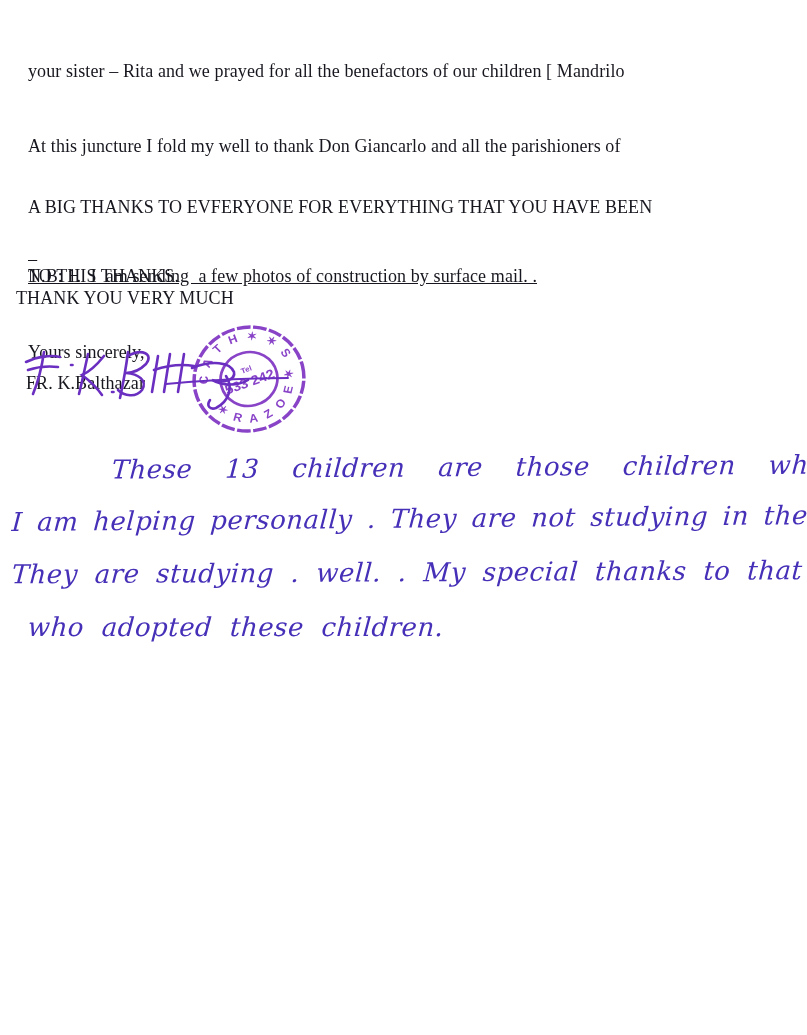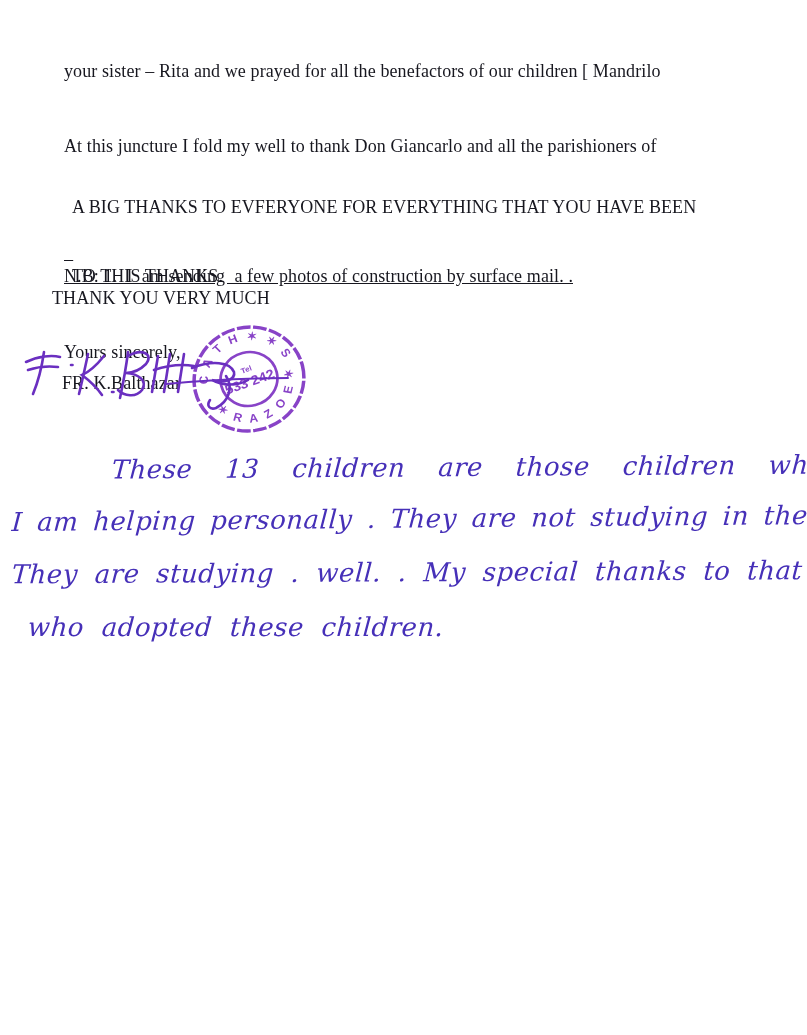--- a/index.html
+++ b/index.html
@@ -10,21 +10,20 @@
     overflow:hidden;
     font-family:"Liberation Serif", serif;
   }
   .typed{
     position:absolute;
     color:#17171f;
     font-size:18px;
     line-height:23px;
     white-space:pre;
     letter-spacing:.1px;
-    margin-left:36px;
   }
   .typed .line{white-space:pre;}
   .nb-indent{padding-left:36px;}
   
   .hand{
     position:absolute;
     font-family:"DejaVu Serif", serif;
     font-style:italic;
     color:#4630b8;
     font-size:26px;
@@ -56,21 +55,21 @@
 <body>
 
 <div class="typed" style="left:28px;top:14px;">
   <div class="line">your sister – Rita and we prayed for all the benefactors of our children [ Mandrilo</div>
 </div>
 
 <div class="typed" style="left:28px;top:89px;">
   <div class="line">At this juncture I fold my well to thank Don Giancarlo and all the parishioners of</div>
 </div>
 
-<div class="typed" style="left:36px;top:150px;">
+<div class="typed" style="left:28px;top:150px;">
   <div class="line">A BIG THANKS TO EVFERYONE FOR EVERYTHING THAT YOU HAVE BEEN</div>
   <div class="line">TO THIS THANKS.</div>
 </div>
 
 <div class="typed" style="left:28px;top:219px;text-decoration:underline;">
   <div class="line">N.B: 1.  I  am sending  a few photos of construction by surface mail. .</div>
 </div>
 
 <div class="typed" style="left:16px;top:287px;">THANK YOU VERY MUCH</div>
 

